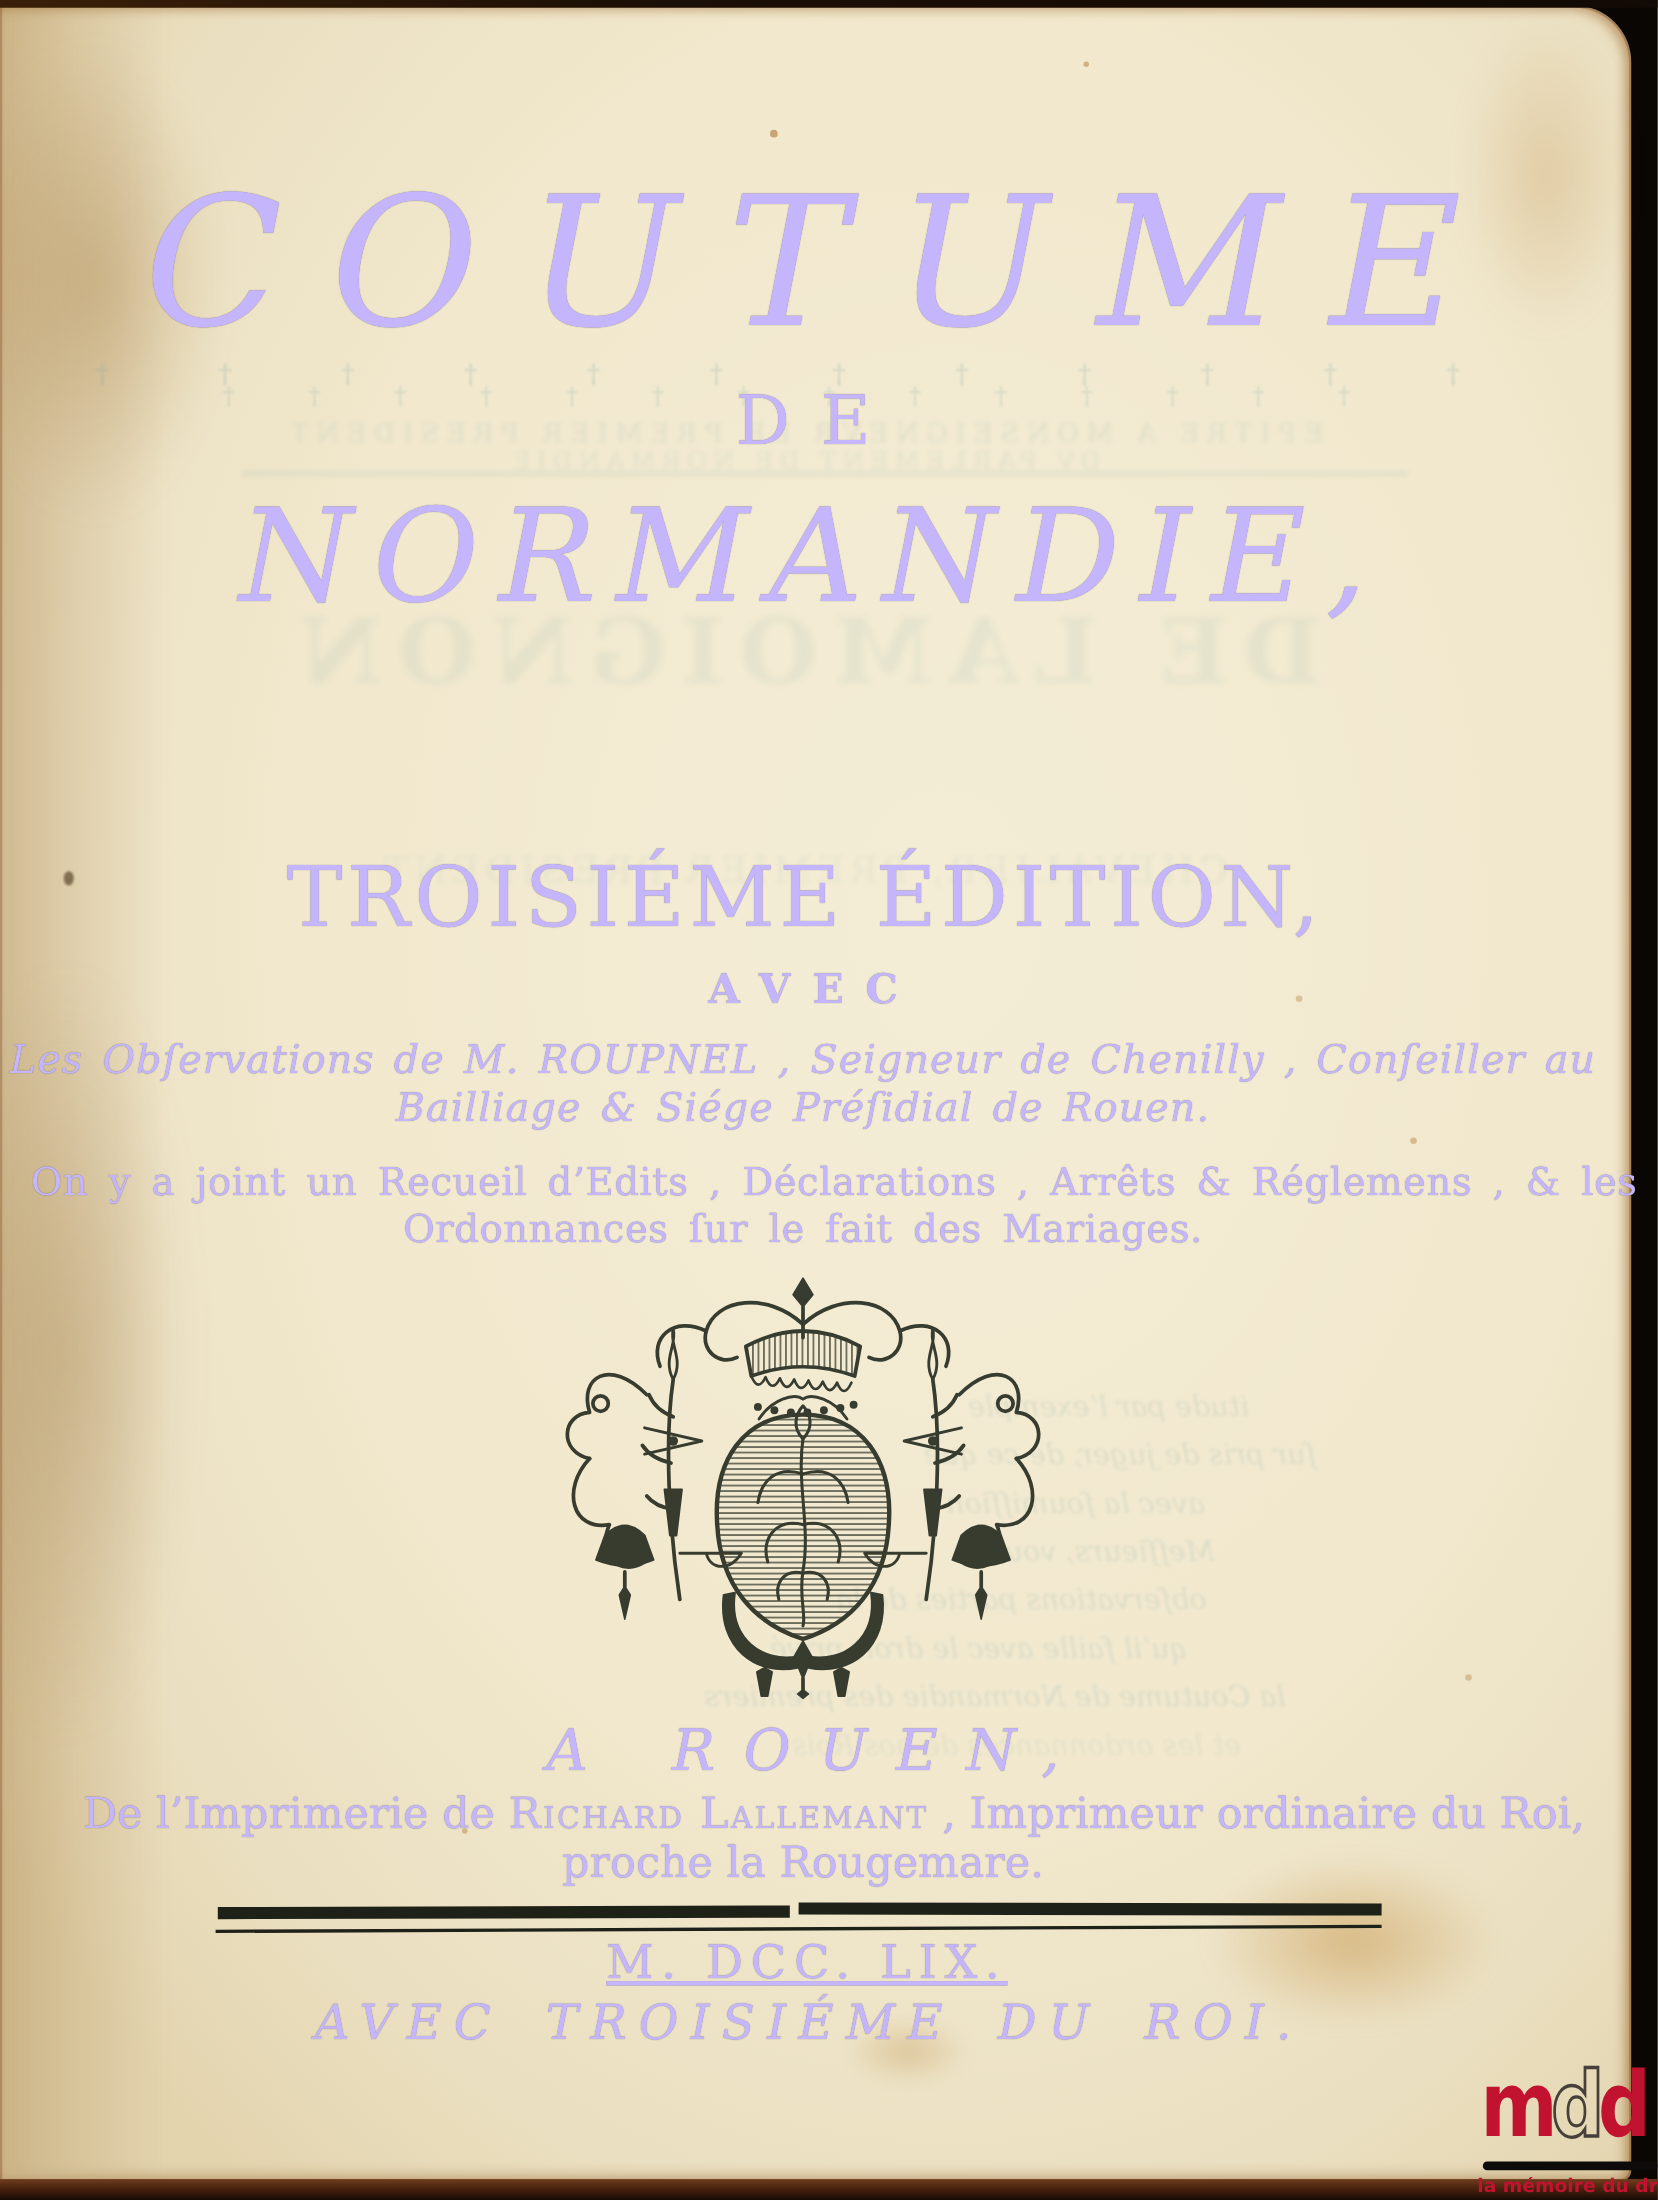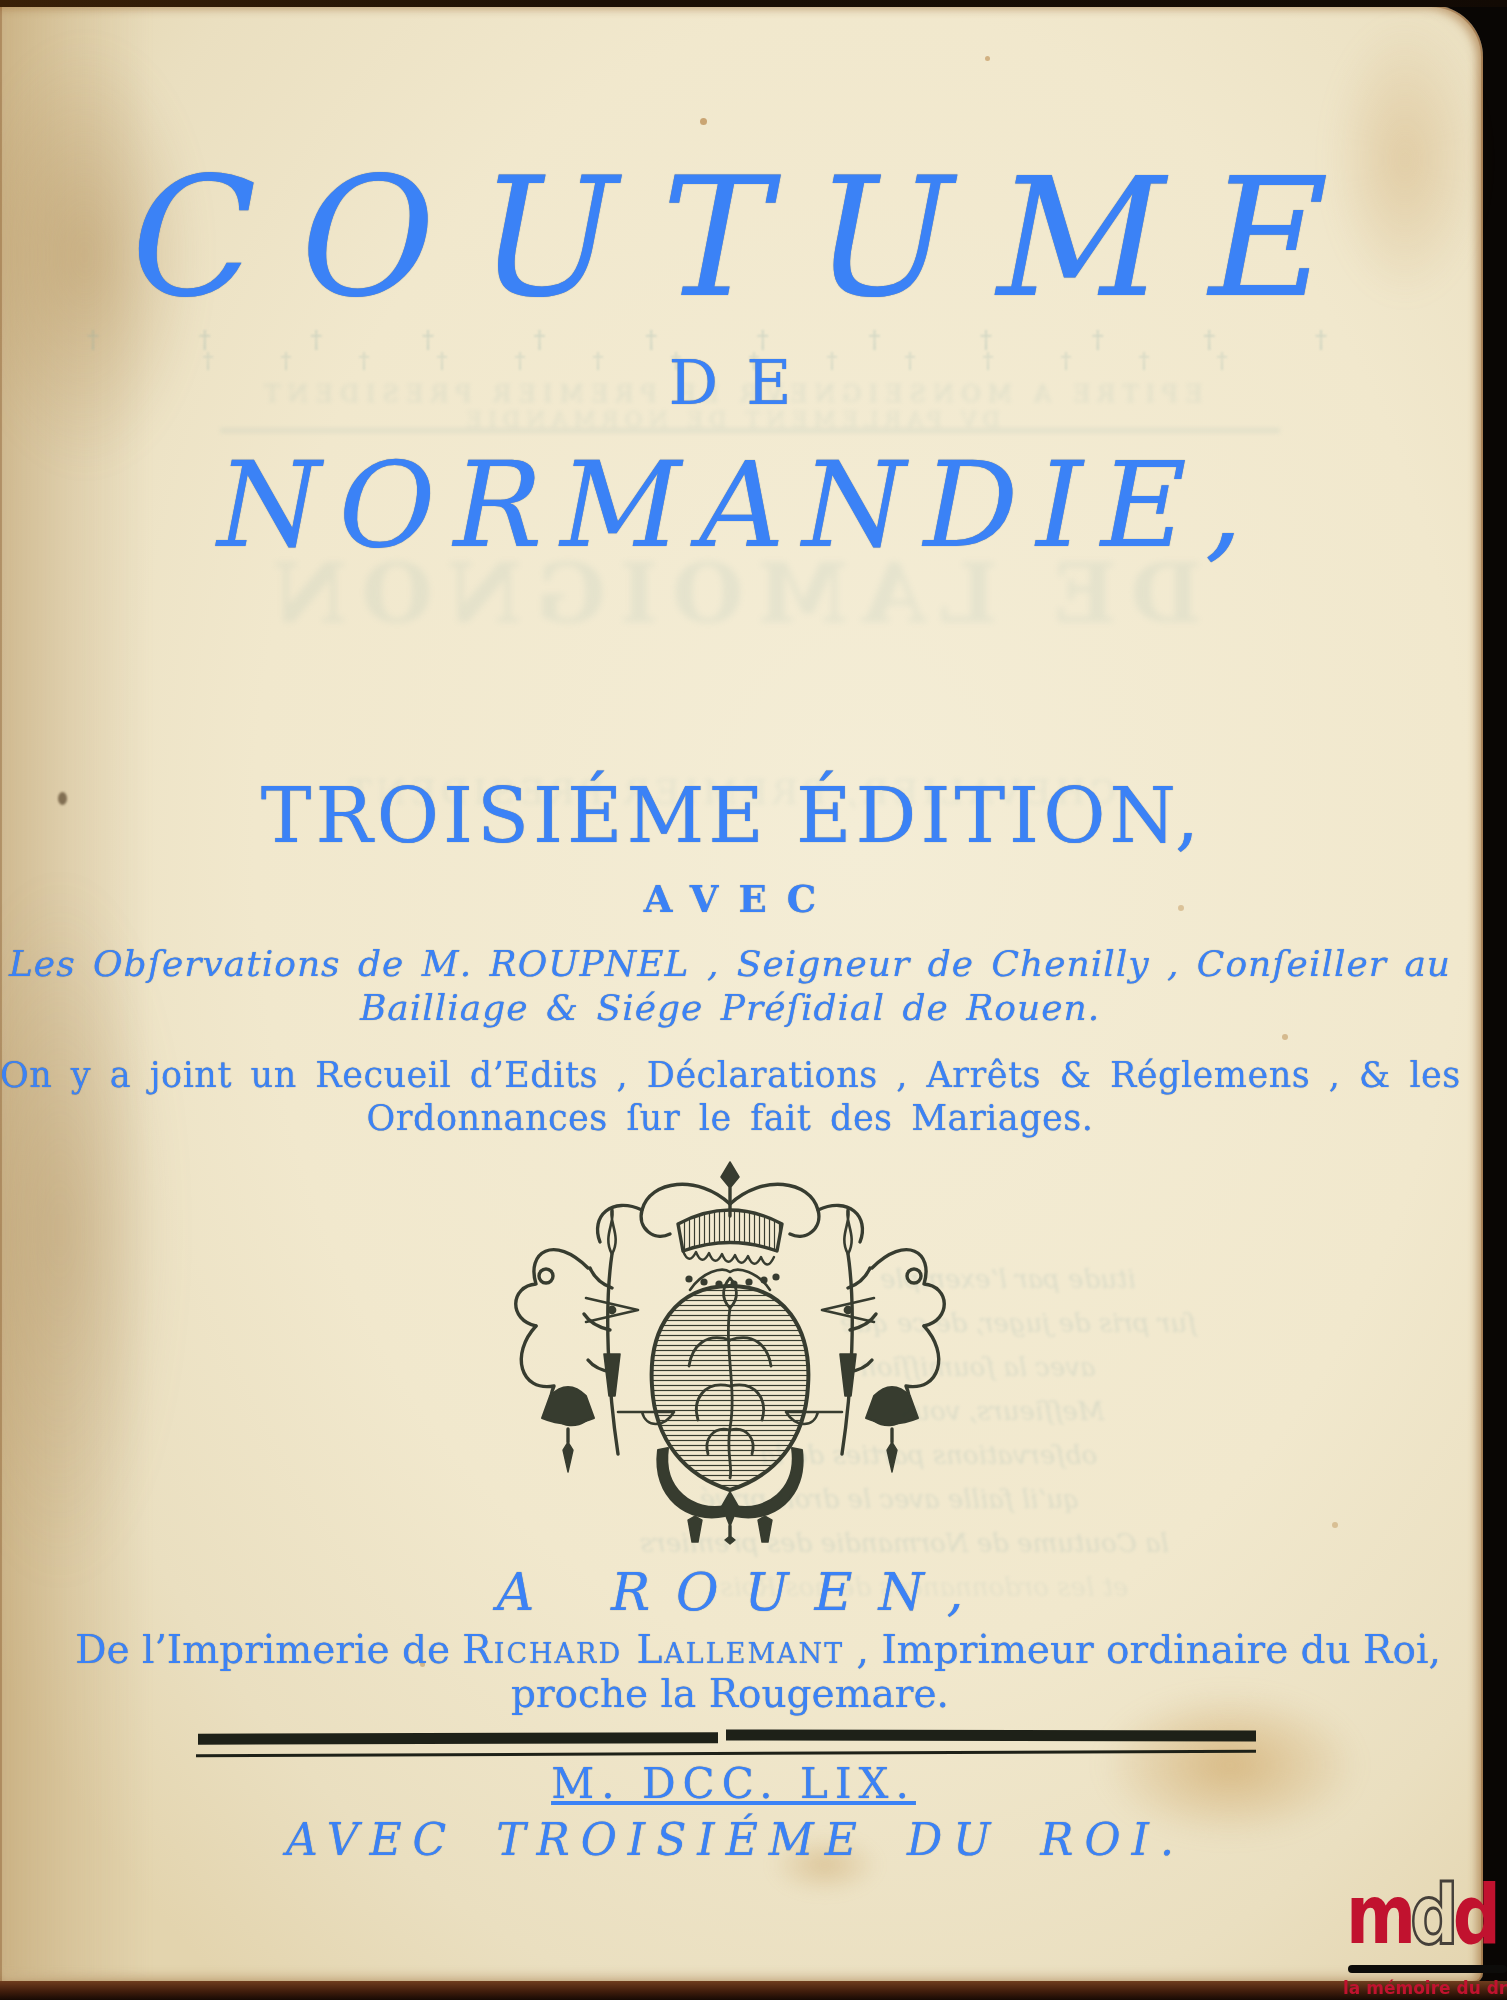--- a/index.html
+++ b/index.html
@@ -50,37 +50,37 @@
   .g-caps1{top:380px;font-size:24px;letter-spacing:7px;opacity:.17;filter:blur(2px);}
   .g-caps2{top:407px;font-size:22px;letter-spacing:6px;opacity:.14;filter:blur(2px);}
   .g-ruleline{position:absolute;left:220px;top:428px;width:1060px;height:5px;background:#7ca6a4;
          opacity:.12;filter:blur(2px);}
   .g-big{top:545px;font-size:82px;letter-spacing:14px;opacity:.11;filter:blur(3px);font-weight:bold;}
   .g-mid{top:772px;font-size:34px;letter-spacing:5px;opacity:.10;filter:blur(2px);}
   .g-para{position:absolute;white-space:nowrap;color:#6f9aa0;font-style:italic;font-size:26px;
          opacity:.16;filter:blur(1.6px);transform:scaleX(-1);pointer-events:none;}
   
   .line{position:absolute;left:0;width:1460px;text-align:center;white-space:nowrap;
-        color:#3b82f6;line-height:1;text-shadow:0 0 1px rgba(42,47,34,.55);}
+        color:#c4b5fd;line-height:1;text-shadow:0 0 1px rgba(42,47,34,.55);}
   .t-coutume{top:157px;font-size:164px;font-style:italic;letter-spacing:44px;}
   .t-coutume span{display:inline-block;margin-right:-44px;}
   .t-de{top:352px;font-size:62px;letter-spacing:28px;}
   .t-de span{display:inline-block;margin-right:-28px;}
   .t-normandie{top:446px;font-size:118px;font-style:italic;letter-spacing:18px;}
   .t-normandie span{display:inline-block;margin-right:-18px;}
   .t-explique{top:601px;font-size:70px;letter-spacing:2px;}
   .t-avocat{top:692px;font-size:50px;word-spacing:8px;}
   .t-edition{top:778px;font-size:76px;letter-spacing:4px;}
   .t-edition span{display:inline-block;margin-right:-4px;}
   .t-avec{top:881px;font-size:37px;letter-spacing:20px;font-weight:bold;}
   .t-avec span{display:inline-block;margin-right:-20px;}
   .t-obs{font-size:36px;font-style:italic;letter-spacing:1px;word-spacing:5px;}
   .t-obs1{top:946px;} .t-obs2{top:990px;}
   .t-joint{font-size:35px;letter-spacing:.5px;word-spacing:7px;}
-  .t-joint1{top:1058px;} .t-joint2{top:1101px;}
+  .t-joint1{top:1058px;margin-left:28px;} .t-joint2{top:1101px;}
   .t-city{top:1566px;font-size:52px;font-style:italic;letter-spacing:26px;word-spacing:8px;}
   .t-city span{display:inline-block;margin-right:-26px;}
   .t-imprint1{top:1630px;font-size:39px;padding-left:28px;}
   .t-imprint1 .smallcaps{font-variant:small-caps;letter-spacing:2px;}
   .t-imprint2{top:1674px;font-size:39px;}
   .t-date{top:1763px;font-size:42px;letter-spacing:7px;}
   .t-date span{display:inline-block;margin-right:-7px;text-decoration:underline;}
   .t-priv{top:1818px;font-size:44px;font-style:italic;letter-spacing:11px;word-spacing:14px;}
   .t-priv span{display:inline-block;margin-right:-11px;}
   

